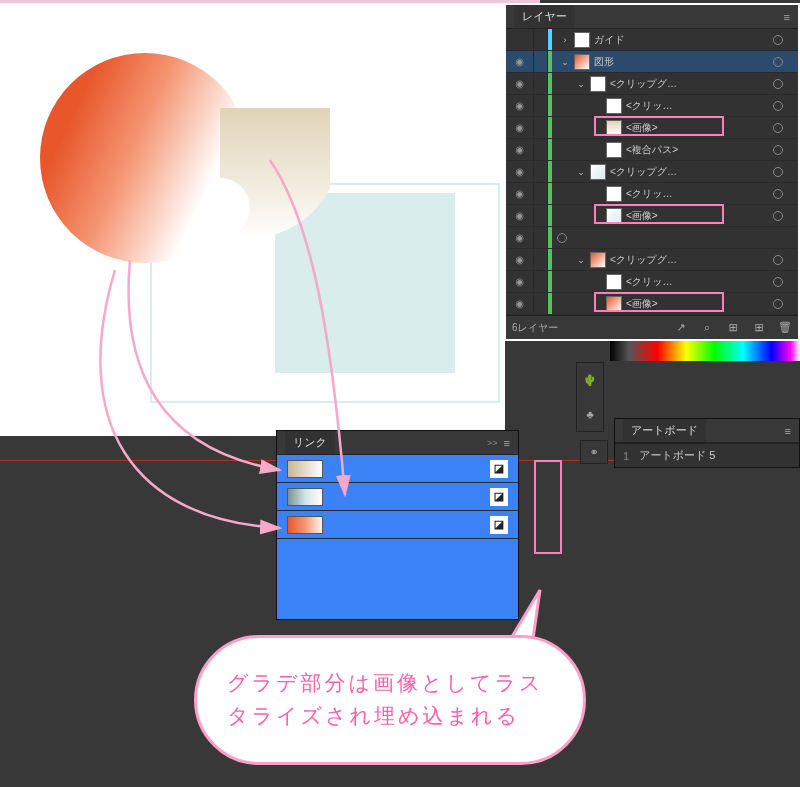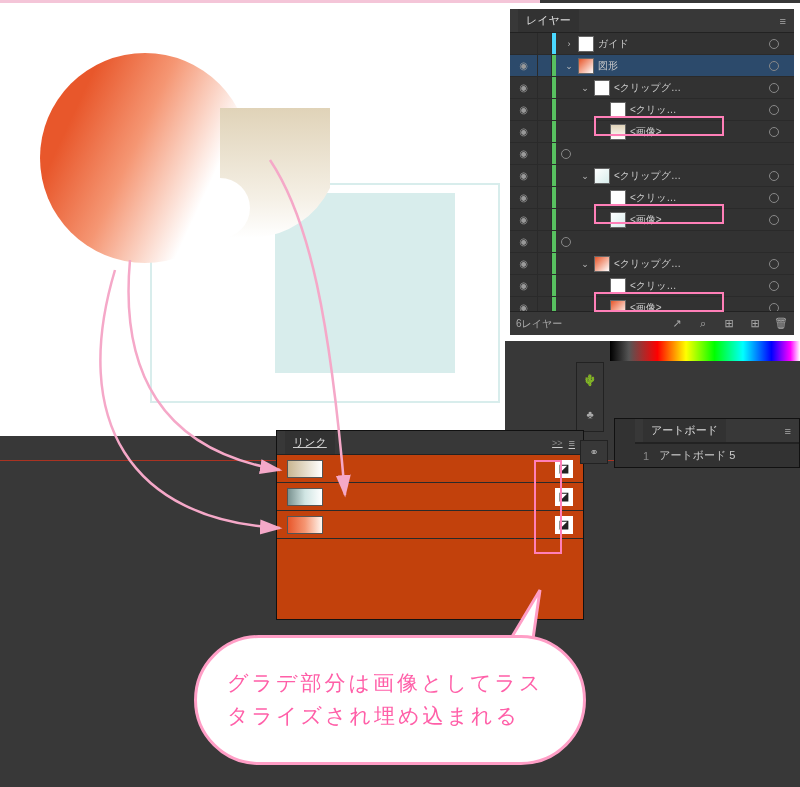--- a/index.html
+++ b/index.html
@@ -66,21 +66,21 @@
     background: linear-gradient(180deg, #e0d3b8 0%, #f5f0e6 70%, #fff 100%);
     clip-path: path("M 0 0 L 110 0 L 110 80 A 90 90 0 0 1 35 130 L 0 130 A 30 30 0 0 0 0 70 Z");
   }
 
   
   .layers-panel {
     position: absolute;
     right: 0; top: 3px;
     width: 296px; height: 338px;
     background: #323232;
-    border: 6px solid #ffffff;
+    border: 2px solid #ffffff;
     display: flex; flex-direction: column;
   }
   .panel-header {
     height: 24px;
     background: #383838;
     display: flex; align-items: center;
     padding: 0 8px;
     border-bottom: 1px solid #222;
   }
   .panel-tab {
@@ -174,40 +174,38 @@
     border: 1px solid #222;
   }
 
   
   .artboard-panel {
     position: absolute;
     right: 0; top: 418px;
     width: 186px;
     background: #323232;
     border: 1px solid #111;
-    padding-left: 20px;
   }
   .artboard-row {
     height: 24px; display:flex; align-items:center;
     padding: 0 8px; gap: 10px;
     border-top: 1px solid #222;
     font-size: 11px;
   }
   .artboard-num {
     color: #888;
   }
 
   
   .links-panel {
     position: absolute;
     left: 276px; top: 430px;
-    width: 308px; height: 190px;
-    background: #c2410c;
+    width: 243px; height: 190px;
+    background: #3b82f6;
     border: 1px solid #111;
-    text-decoration: underline;
   }
   .links-header {
     height: 24px; background: #383838;
     display: flex; align-items: center; padding: 0 8px;
     border-bottom: 1px solid #222;
   }
   .links-header .dbl-chevron { margin-left: auto; color: #888; font-size: 9px; }
   .link-row {
     height: 28px;
     display:flex; align-items:center;
@@ -366,20 +364,26 @@
         </div>
         <div class="target-col">
           <div class="target-ring"></div>
         </div>
         <div class="sel-col"></div>
       </div>
       <div class="layer-row">
         <div class="eye-col">◉</div>
         <div class="lock-col"></div>
         <div class="color-strip" style="background: rgb(88, 192, 96);"></div>
+        <div class="layer-content">
+          <span class="indent" style="width: 36px;"></span>
+          <span class="disclosure"></span>
+          <span class="thumb white"></span>
+          <span class="layer-name">&lt;複合パス&gt;</span>
+        </div>
         <div class="target-col">
           <div class="target-ring"></div>
         </div>
         <div class="sel-col"></div>
       </div>
       <div class="layer-row">
         <div class="eye-col">◉</div>
         <div class="lock-col"></div>
         <div class="color-strip" style="background: rgb(88, 192, 96);"></div>
         <div class="layer-content">

